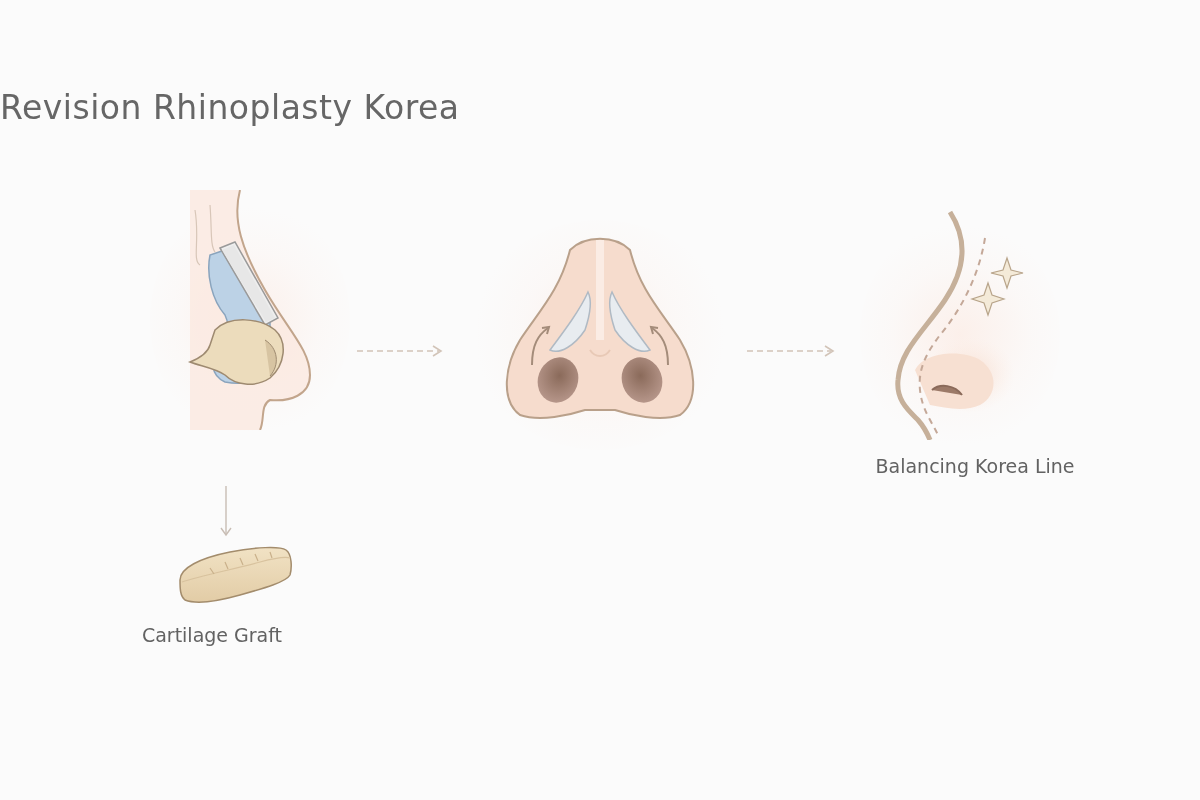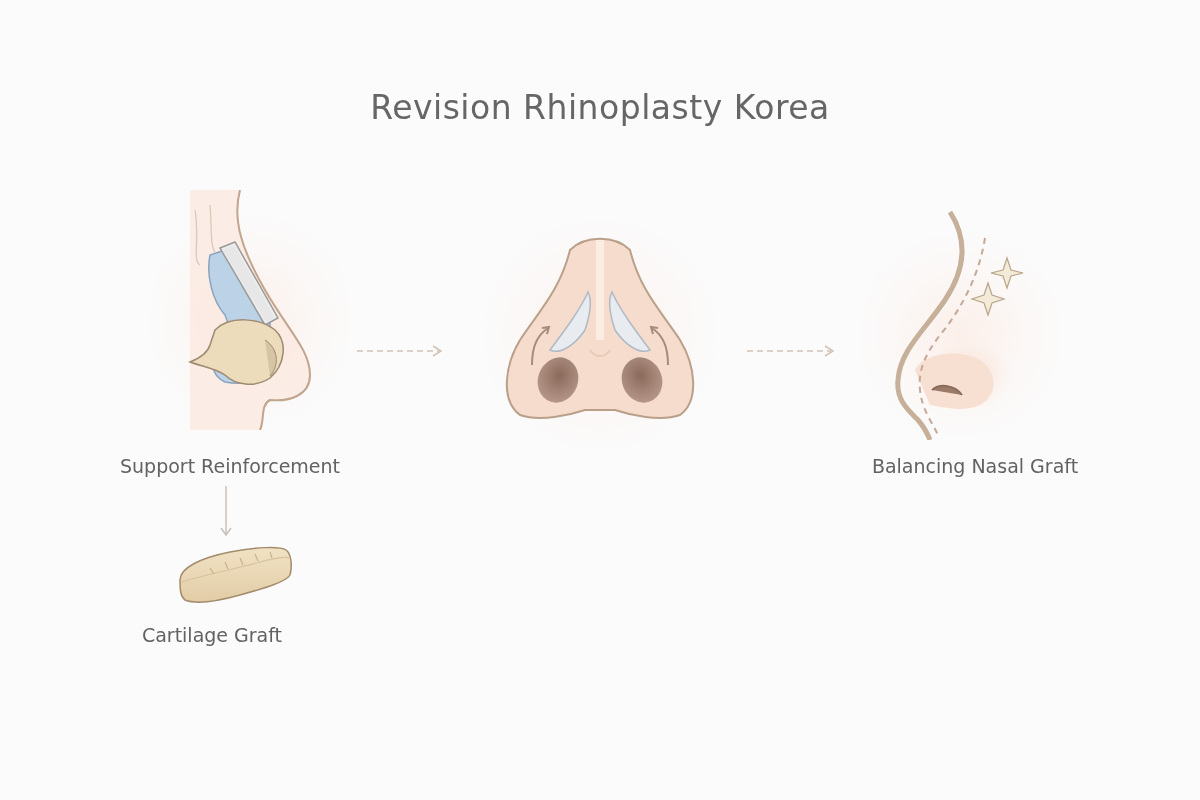--- a/index.html
+++ b/index.html
@@ -14,21 +14,21 @@
     .canvas {
       position: relative;
       width: 1200px;
       height: 800px;
     }
     .title {
       position: absolute;
       top: 88px;
       left: 0;
       width: 1200px;
-      text-align: center;
+      text-align: left;
       font-size: 33px;
       color: #666666;
       letter-spacing: 0.5px;
     }
     .label {
       position: absolute;
       font-size: 19px;
       color: #626262;
       text-align: center;
       white-space: nowrap;
@@ -59,21 +59,20 @@
     <path d="M40,15 C42,40 40,55 45,62" fill="none" stroke="#d8c6b8" stroke-width="1.2"></path>
 
     <path d="M40,65 C36,85 42,110 55,125 C60,135 58,145 50,155 C40,170 40,185 55,192 C75,196 95,190 100,180 L100,120 C90,100 70,80 55,60 Z" fill="#bcd2e6" stroke="#8aa4bd" stroke-width="1.5"></path>
 
     <path d="M50,58 L65,52 L108,128 L95,135 Z" fill="#eeeeee" stroke="#9a9a9a" stroke-width="1.5"></path>
     <path d="M52,60 L64,55 L105,128 L96,132 Z" fill="#e4e4e4" opacity="0.7"></path>
 
     <path d="M45,140 C60,125 90,128 105,140 C118,152 115,175 100,188 C85,198 65,195 55,185 C45,178 30,176 20,172 C30,168 38,162 40,155 Z" fill="#ecdcbc" stroke="#9e8a70" stroke-width="1.5"></path>
     <path d="M95,150 C108,158 110,175 100,186" fill="#d7c4a2" stroke="#9e8a70" stroke-width="1"></path>
   </svg>
-  <div class="label" style="left:90px;top:455px;width:280px;">Support Reinforcement</div>
 
   <svg class="illus" style="left:355px;top:343px;" width="90" height="16" viewBox="0 0 90 16">
     <line x1="2" y1="8" x2="84" y2="8" stroke="#d2c4b8" stroke-width="1.6" stroke-dasharray="6,4"></line>
     <path d="M78,3 L86,8 L78,13" fill="none" stroke="#d2c4b8" stroke-width="1.6"></path>
   </svg>
 
   <div class="glow" style="left:470px;top:220px;width:260px;height:230px;"></div>
   <svg class="illus" style="left:490px;top:230px;" width="220" height="200" viewBox="0 0 220 200">
     <defs>
       <radialGradient id="nostril" cx="50%" cy="40%" r="60%">
@@ -115,21 +114,21 @@
 
     <path d="M62,190 C70,183 85,185 92,195" fill="#9c7a68" stroke="#8a6a5a" stroke-width="2"></path>
 
     <path d="M80,12 C98,40 95,70 75,100 C55,130 30,150 28,180 C26,200 38,210 48,220 C55,228 58,235 60,240" fill="none" stroke="#c6b09a" stroke-width="5"></path>
 
     <path d="M115,38 C110,70 95,105 70,135 C55,155 48,170 50,190 C52,210 62,222 68,235" fill="none" stroke="#c4a898" stroke-width="2" stroke-dasharray="6,5"></path>
 
     <path d="M137,58 L141,70 L153,73 L141,76 L137,88 L133,76 L121,73 L133,70 Z" fill="#f4ead8" stroke="#b8a48a" stroke-width="1.2"></path>
     <path d="M118,83 L122,95 L134,99 L122,103 L118,115 L114,103 L102,99 L114,95 Z" fill="#f4ead8" stroke="#b8a48a" stroke-width="1.2"></path>
   </svg>
-  <div class="label" style="left:850px;top:455px;width:250px;">Balancing Nasal Graft</div>
+  <div class="label" style="left:850px;top:455px;width:250px;">Balancing Korea Line</div>
 
   <svg class="illus" style="left:218px;top:486px;" width="16" height="52" viewBox="0 0 16 52">
     <line x1="8" y1="0" x2="8" y2="48" stroke="#c8bdb4" stroke-width="1.4"></line>
     <path d="M3,42 L8,49 L13,42" fill="none" stroke="#c8bdb4" stroke-width="1.4"></path>
   </svg>
 
   <svg class="illus" style="left:170px;top:540px;" width="130" height="70" viewBox="0 0 130 70">
     <defs>
       <linearGradient id="cart" x1="0" y1="0" x2="0" y2="1">
         <stop offset="0%" stop-color="#f1e2c4"></stop>

